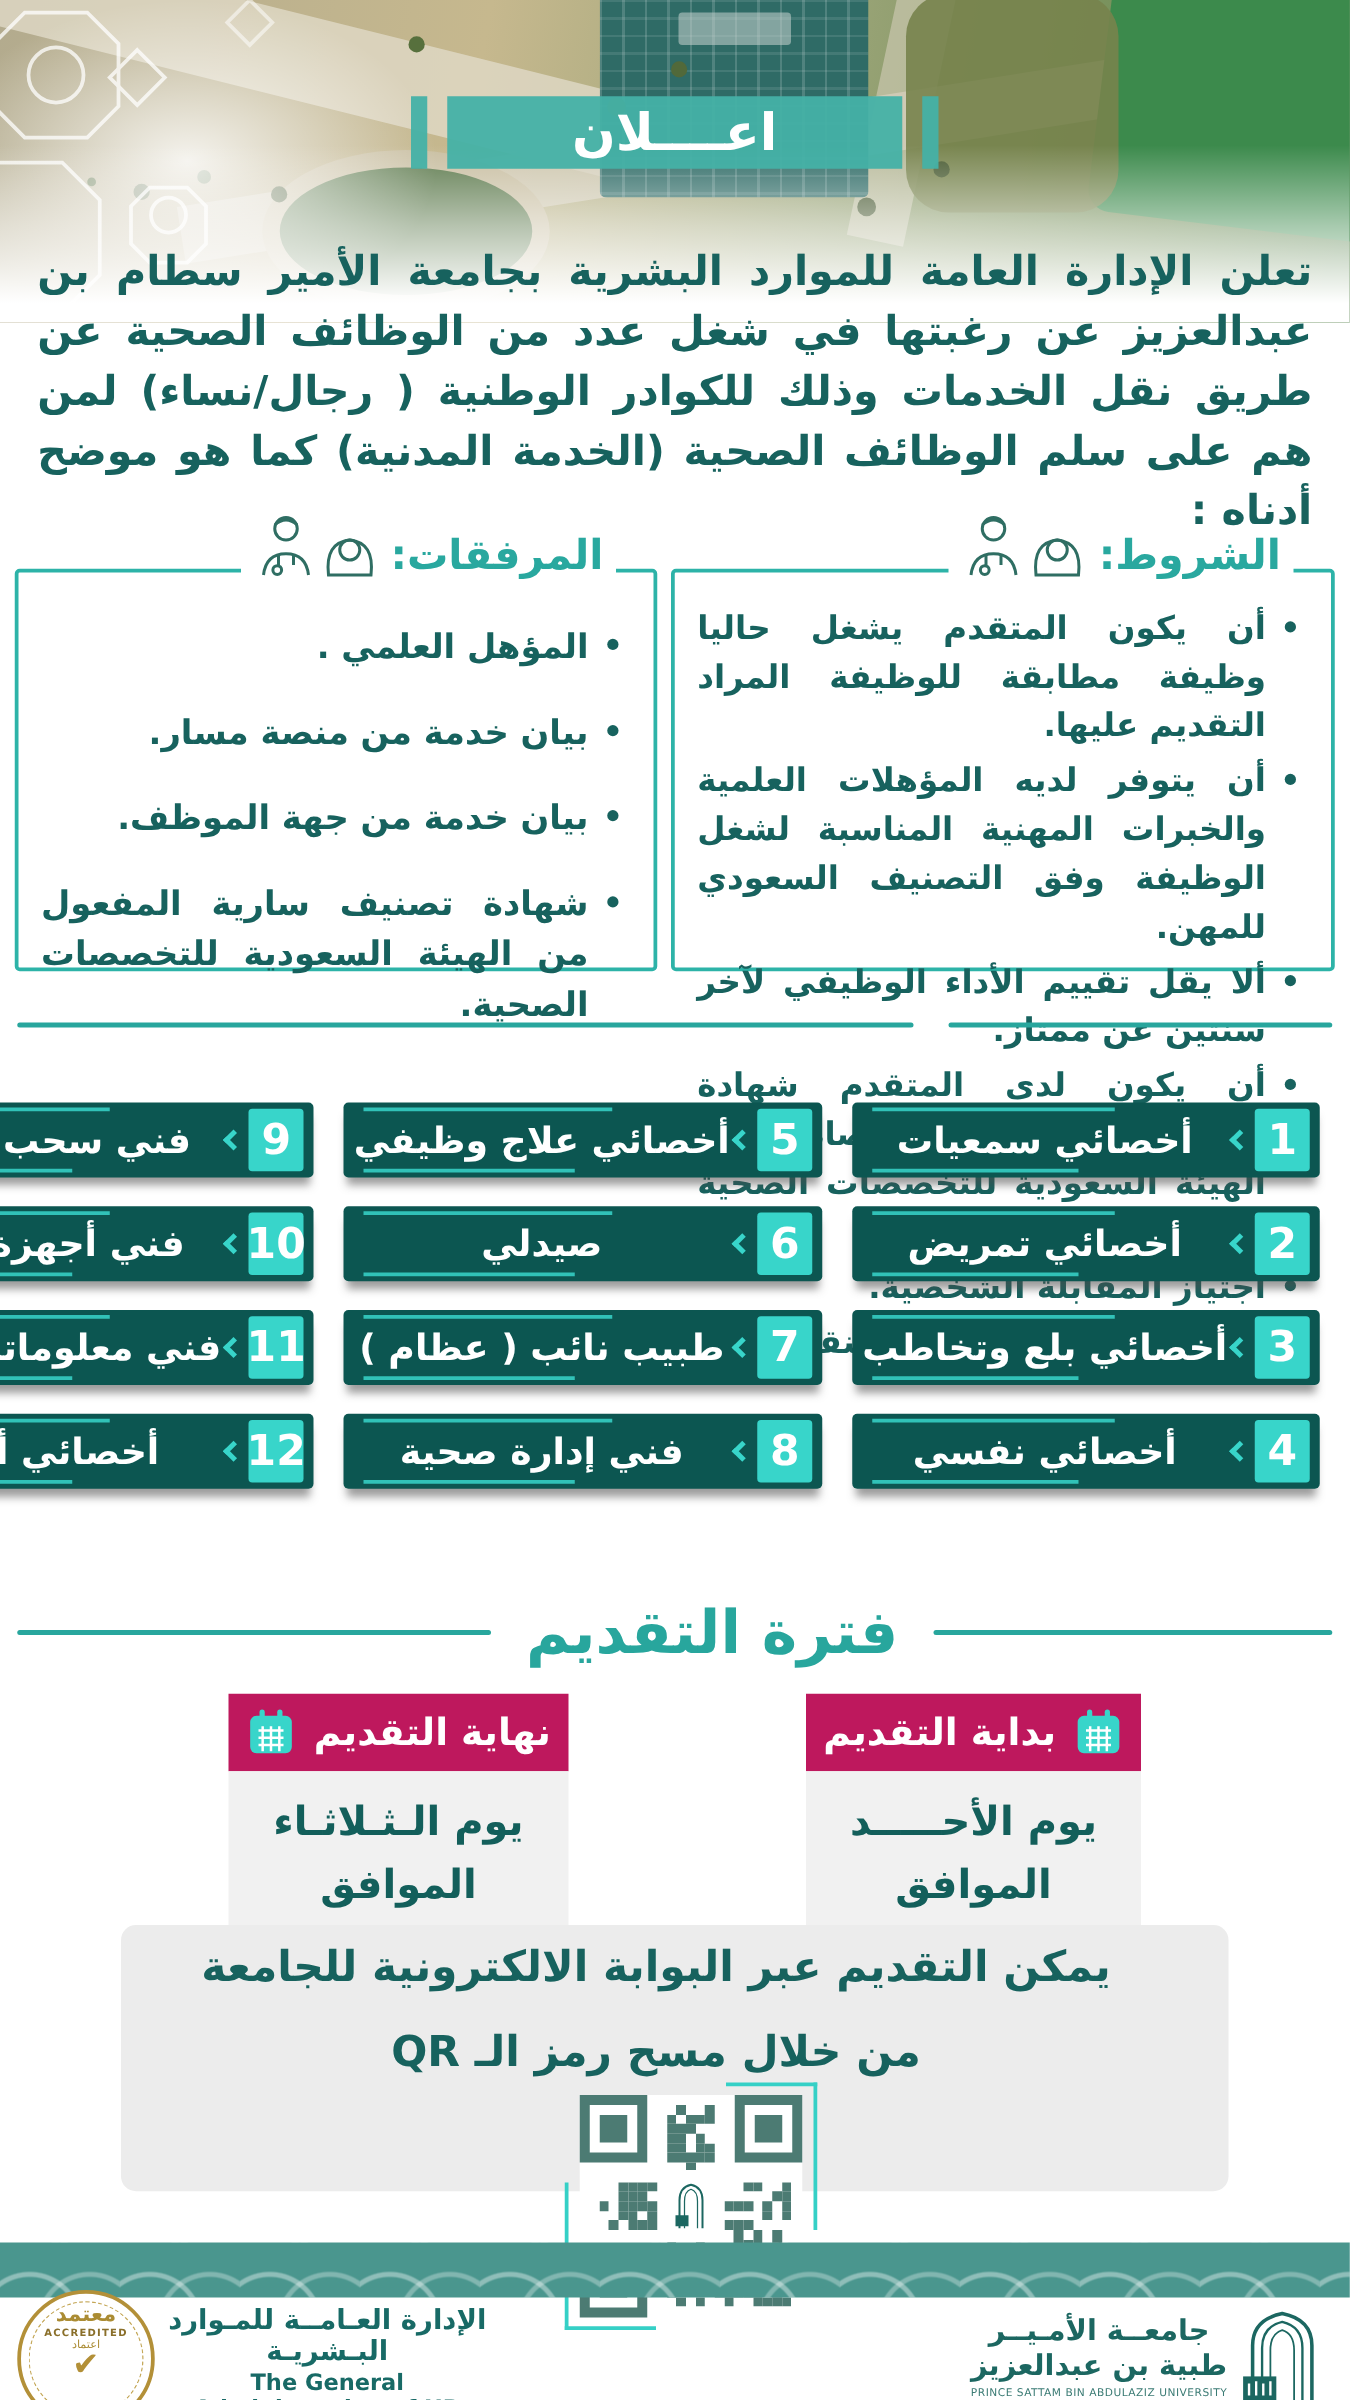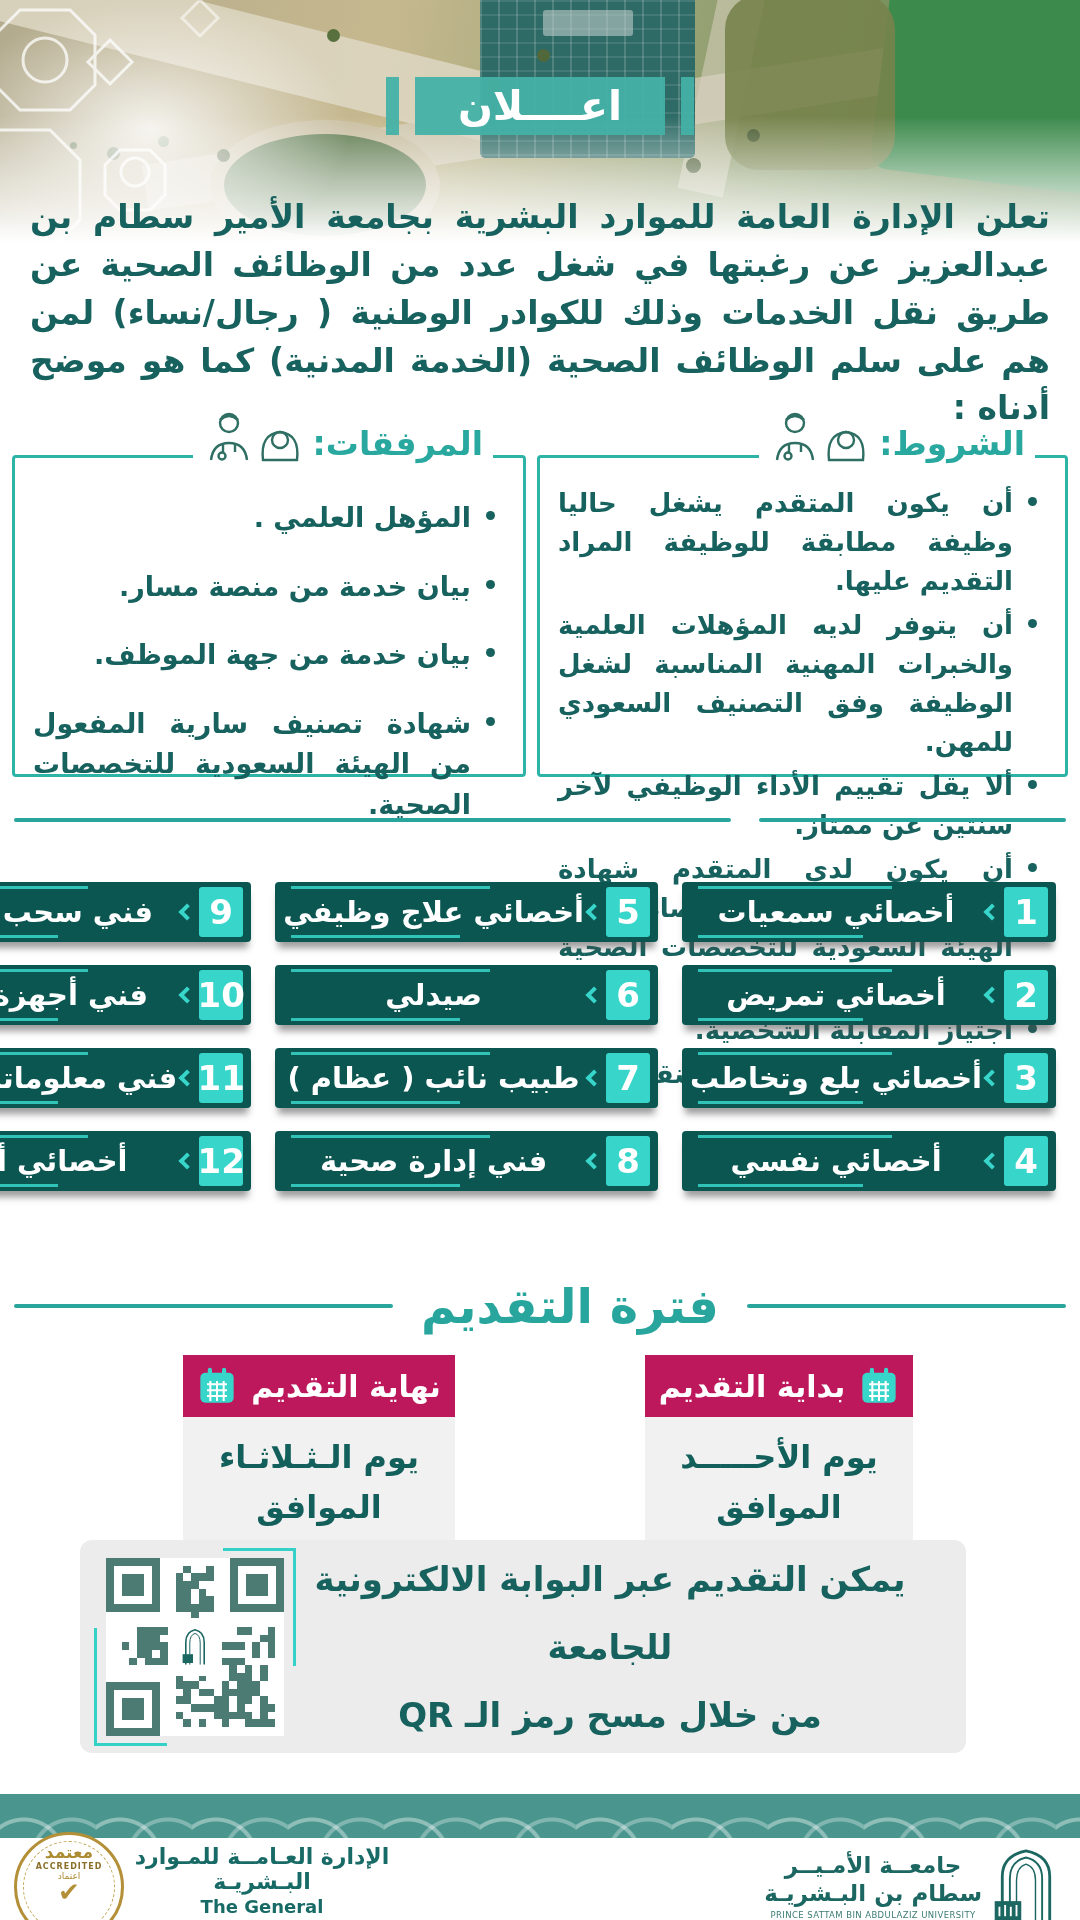--- a/index.html
+++ b/index.html
@@ -22,21 +22,21 @@
   .h-brush { position:absolute; right:185px; top:-5px; width:170px; height:175px; background:#77834c; border-radius:34px; opacity:.9; }
   .h-trees { position:absolute; top:142px; left:70px; width:7px; height:7px; border-radius:50%; background:#49612f;
     box-shadow:40px 8px 0 3px #4a5c33, 90px -4px 0 2px #51693a, 150px 10px 0 3px #45572e, 420px -60px 0 4px #4a6336,
                470px -90px 0 3px #51693a, 620px 20px 0 4px #45572e, 680px -10px 0 3px #4a5c33, 260px -110px 0 3px #57703d; }
   .h-haze { position:absolute; left:-50px; top:0; width:400px; height:258px; background:radial-gradient(closest-side, rgba(255,255,255,.85), rgba(255,255,255,0)); }
   .h-pattern { position:absolute; left:0; top:0; opacity:.75; }
   .h-fade { position:absolute; inset:0; background:linear-gradient(to bottom, rgba(255,255,255,0) 45%, rgba(255,255,255,.55) 70%, #fff 94%); }
 
   .banner-row { position:absolute; top:77px; left:0; right:0; display:flex; justify-content:center; align-items:stretch; gap:16px; z-index:5; }
   .banner-bar { width:13px; height:58px; background:rgba(68,177,167,.95); }
-  .banner-box { width:250px; height:58px; background:rgba(68,177,167,.95); display:flex; align-items:center; justify-content:center;
+  .banner-box { width:364px; height:58px; background:rgba(68,177,167,.95); display:flex; align-items:center; justify-content:center;
     color:#fff; font-size:41px; font-weight:bold; }
 
   
   .intro { position:absolute; top:193px; right:30px; left:30px; color:#17625e; font-size:33px; font-weight:bold;
     line-height:1.45; text-align:justify; z-index:6; }
 
   
   .req-box { position:absolute; top:455px; border:3px solid #2db3a8; border-radius:4px; background:#fff; }
   .box-conditions { left:537px; width:531px; height:322px; }
   .box-attachments { left:12px; width:514px; height:322px; }
@@ -74,22 +74,22 @@
   
   .date-box { position:absolute; top:1355px; }
   .date-box.start { left:645px; width:268px; }
   .date-box.end   { left:183px; width:272px; }
   .date-head { height:62px; background:#be185d; display:flex; align-items:center; justify-content:center; gap:14px;
     color:#fff; font-size:30px; font-weight:bold; }
   .date-head.icon-left { flex-direction:row-reverse; }
   .date-body { background:#f1f1f1; text-align:center; padding:16px 6px 20px; color:#135f5b; font-weight:bold; font-size:32px; line-height:1.55; }
 
   
-  .qr-banner { position:absolute; top:1540px; left:80px; width:886px; height:213px; background:#ececec; border-radius:12px;
-    display:flex; align-items:center; }
+  .qr-banner { position:absolute; top:1540px; left:97px; width:886px; height:213px; background:#ececec; border-radius:12px;
+    display:flex; align-items:center;flex-direction:column; }
   .qr-text { flex:1; text-align:center; color:#17625e; font-size:34px; font-weight:bold; line-height:2.0; padding-right:30px; }
   .qr-wrap { position:relative; flex:0 0 auto; margin-left:26px; order:2; width:178px; height:178px; background:#fff; padding:8px; }
   .qr-wrap::before { content:''; position:absolute; top:-10px; right:-12px; width:70px; height:115px;
     border-top:3px solid #35d0c6; border-right:3px solid #35d0c6; }
   .qr-wrap::after { content:''; position:absolute; bottom:-10px; left:-12px; width:70px; height:115px;
     border-bottom:3px solid #35d0c6; border-left:3px solid #35d0c6; }
   .qr-modules { position:relative; display:grid; grid-template-columns:repeat(21,7.7px); grid-auto-rows:7.7px; direction:ltr; }
   .qr-modules div.on { background:#4c7b73; }
   .finder { position:absolute; width:54px; height:54px; border:8px solid #4c7b73; }
   .finder::after { content:''; position:absolute; inset:8px; background:#4c7b73; }
@@ -796,18 +796,18 @@
   <div class="univ">
     <svg width="68" height="74" viewBox="0 0 70 78" fill="none" stroke="#1c6761" stroke-width="3">
       <path d="M10,78 V30 Q10,8 35,3 Q60,8 60,30 V78"></path>
       <path d="M18,78 V32 Q18,14 35,10 Q52,14 52,32 V78" stroke-width="2"></path>
       <path d="M25,78 V34 Q25,20 35,17 Q45,20 45,34 V78" stroke-width="1.5"></path>
       <rect x="2" y="56" width="28" height="20" fill="#1c6761" stroke="none"></rect>
       <path d="M7 62 v10 M13 60 v12 M19 62 v10 M25 60 v12" stroke="#fff" stroke-width="2"></path>
     </svg>
     <div class="univ-text">
       <div class="l1">جامعــة الأمـيــر</div>
-      <div class="l2">سطام بن البـشريـة</div>
+      <div class="l2">طبية بن عبدالعزيز</div>
       <div class="l3">PRINCE SATTAM BIN ABDULAZIZ UNIVERSITY</div>
     </div>
   </div>
 
 </div>
 
 </body></html>

